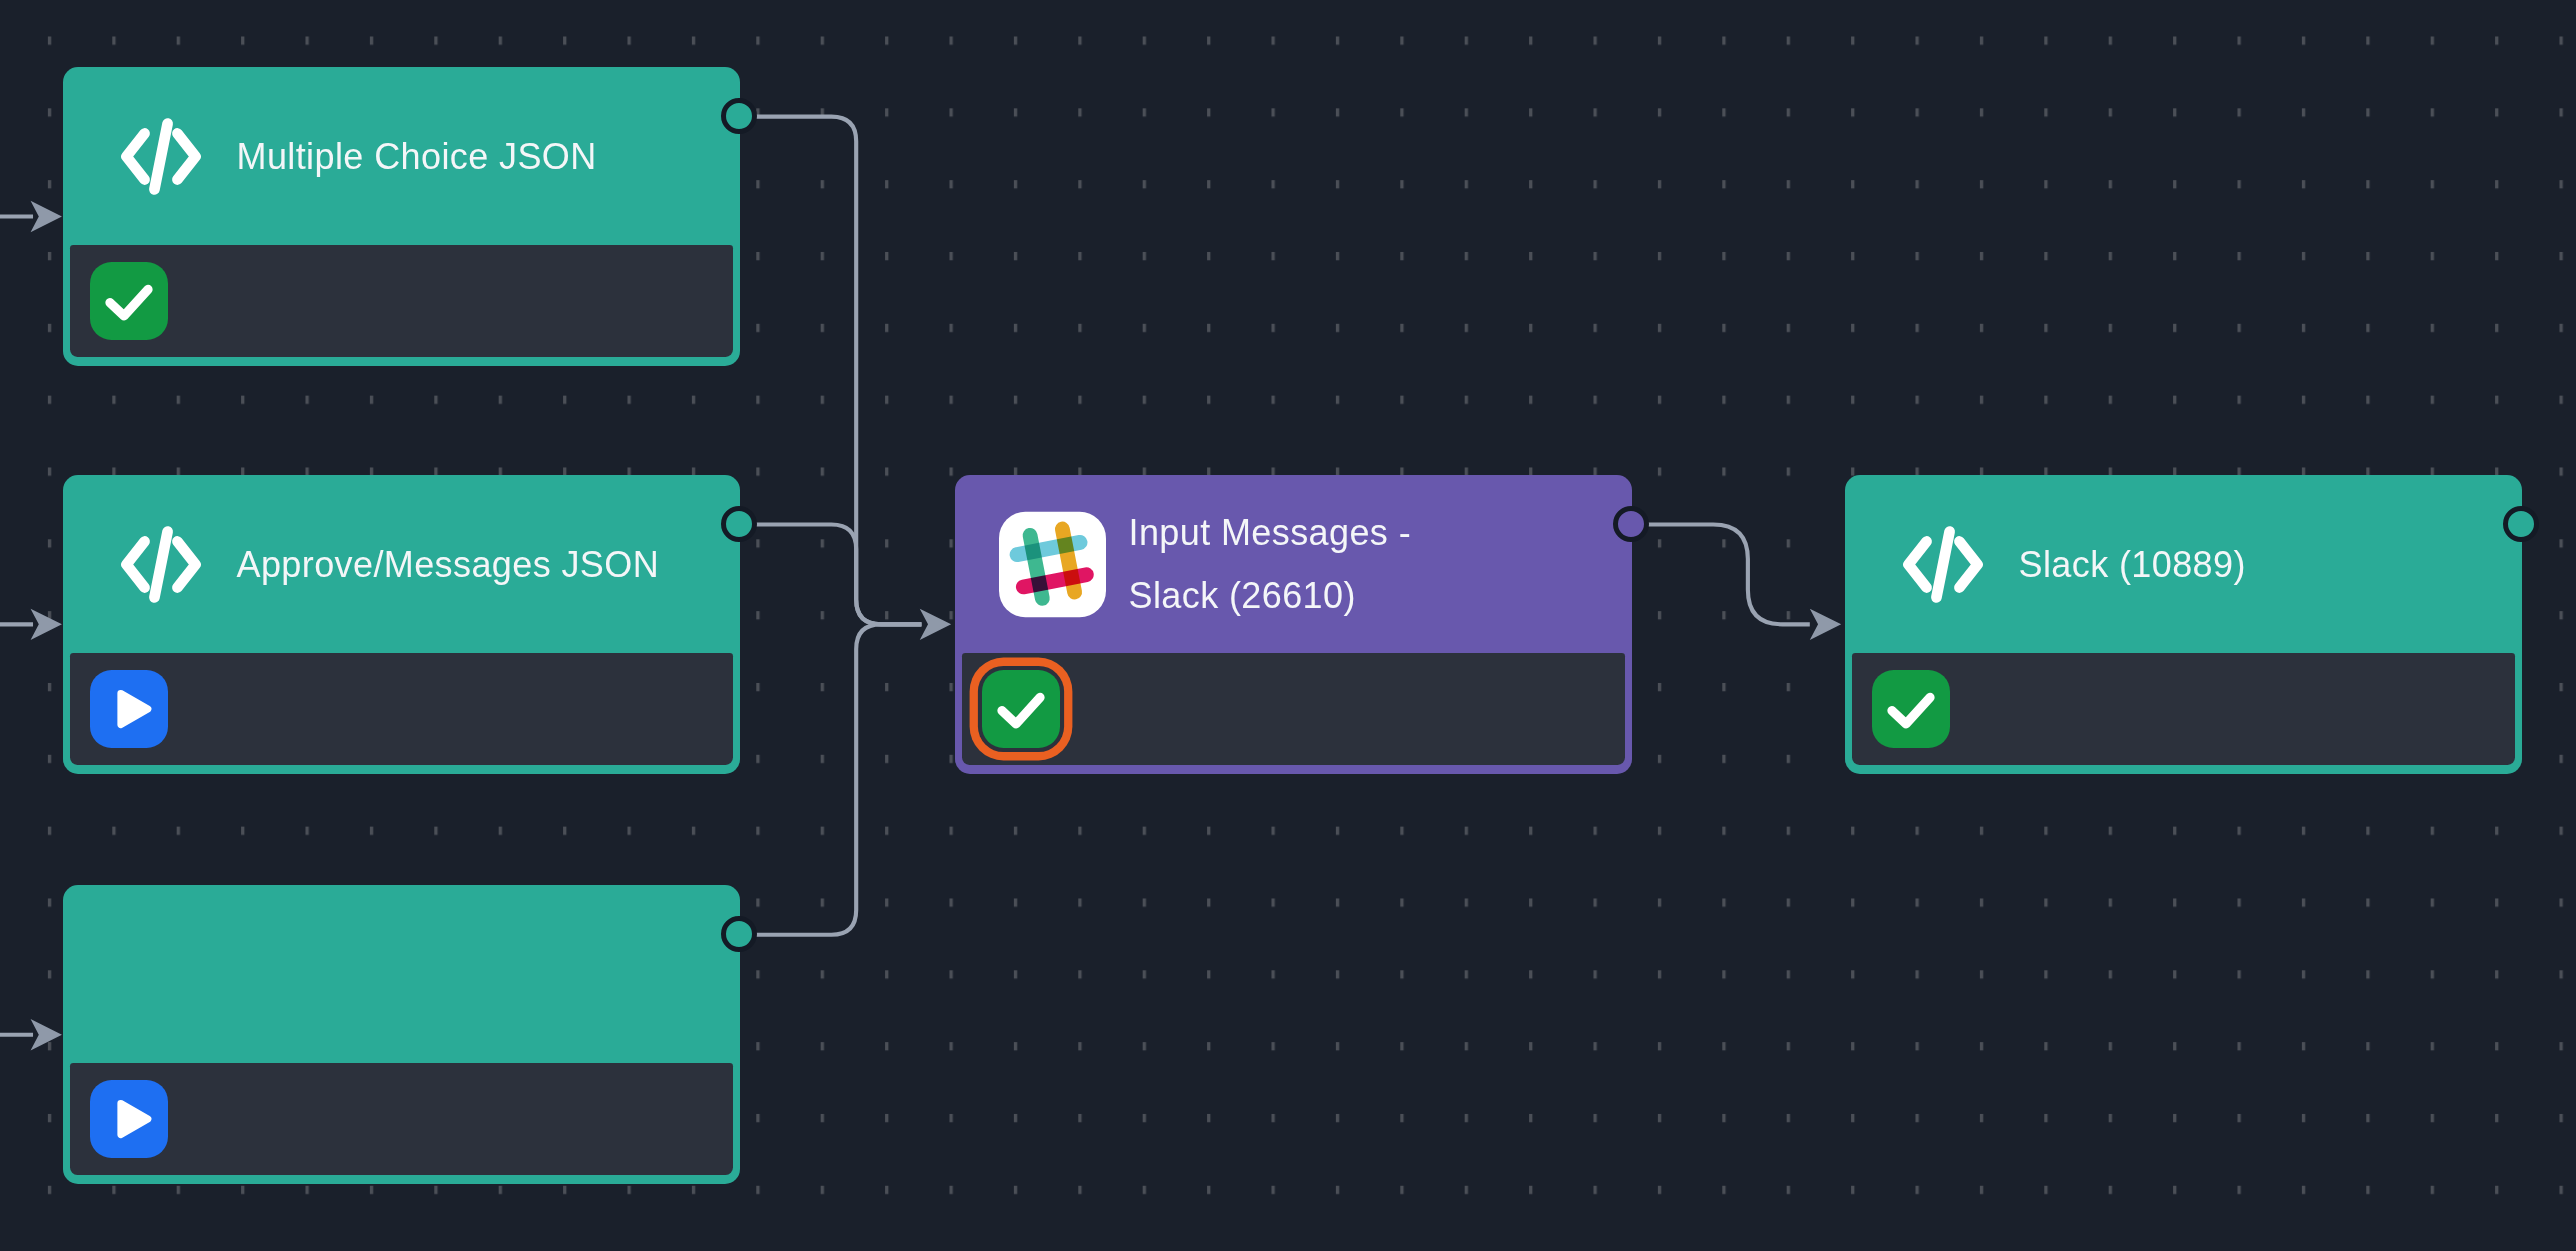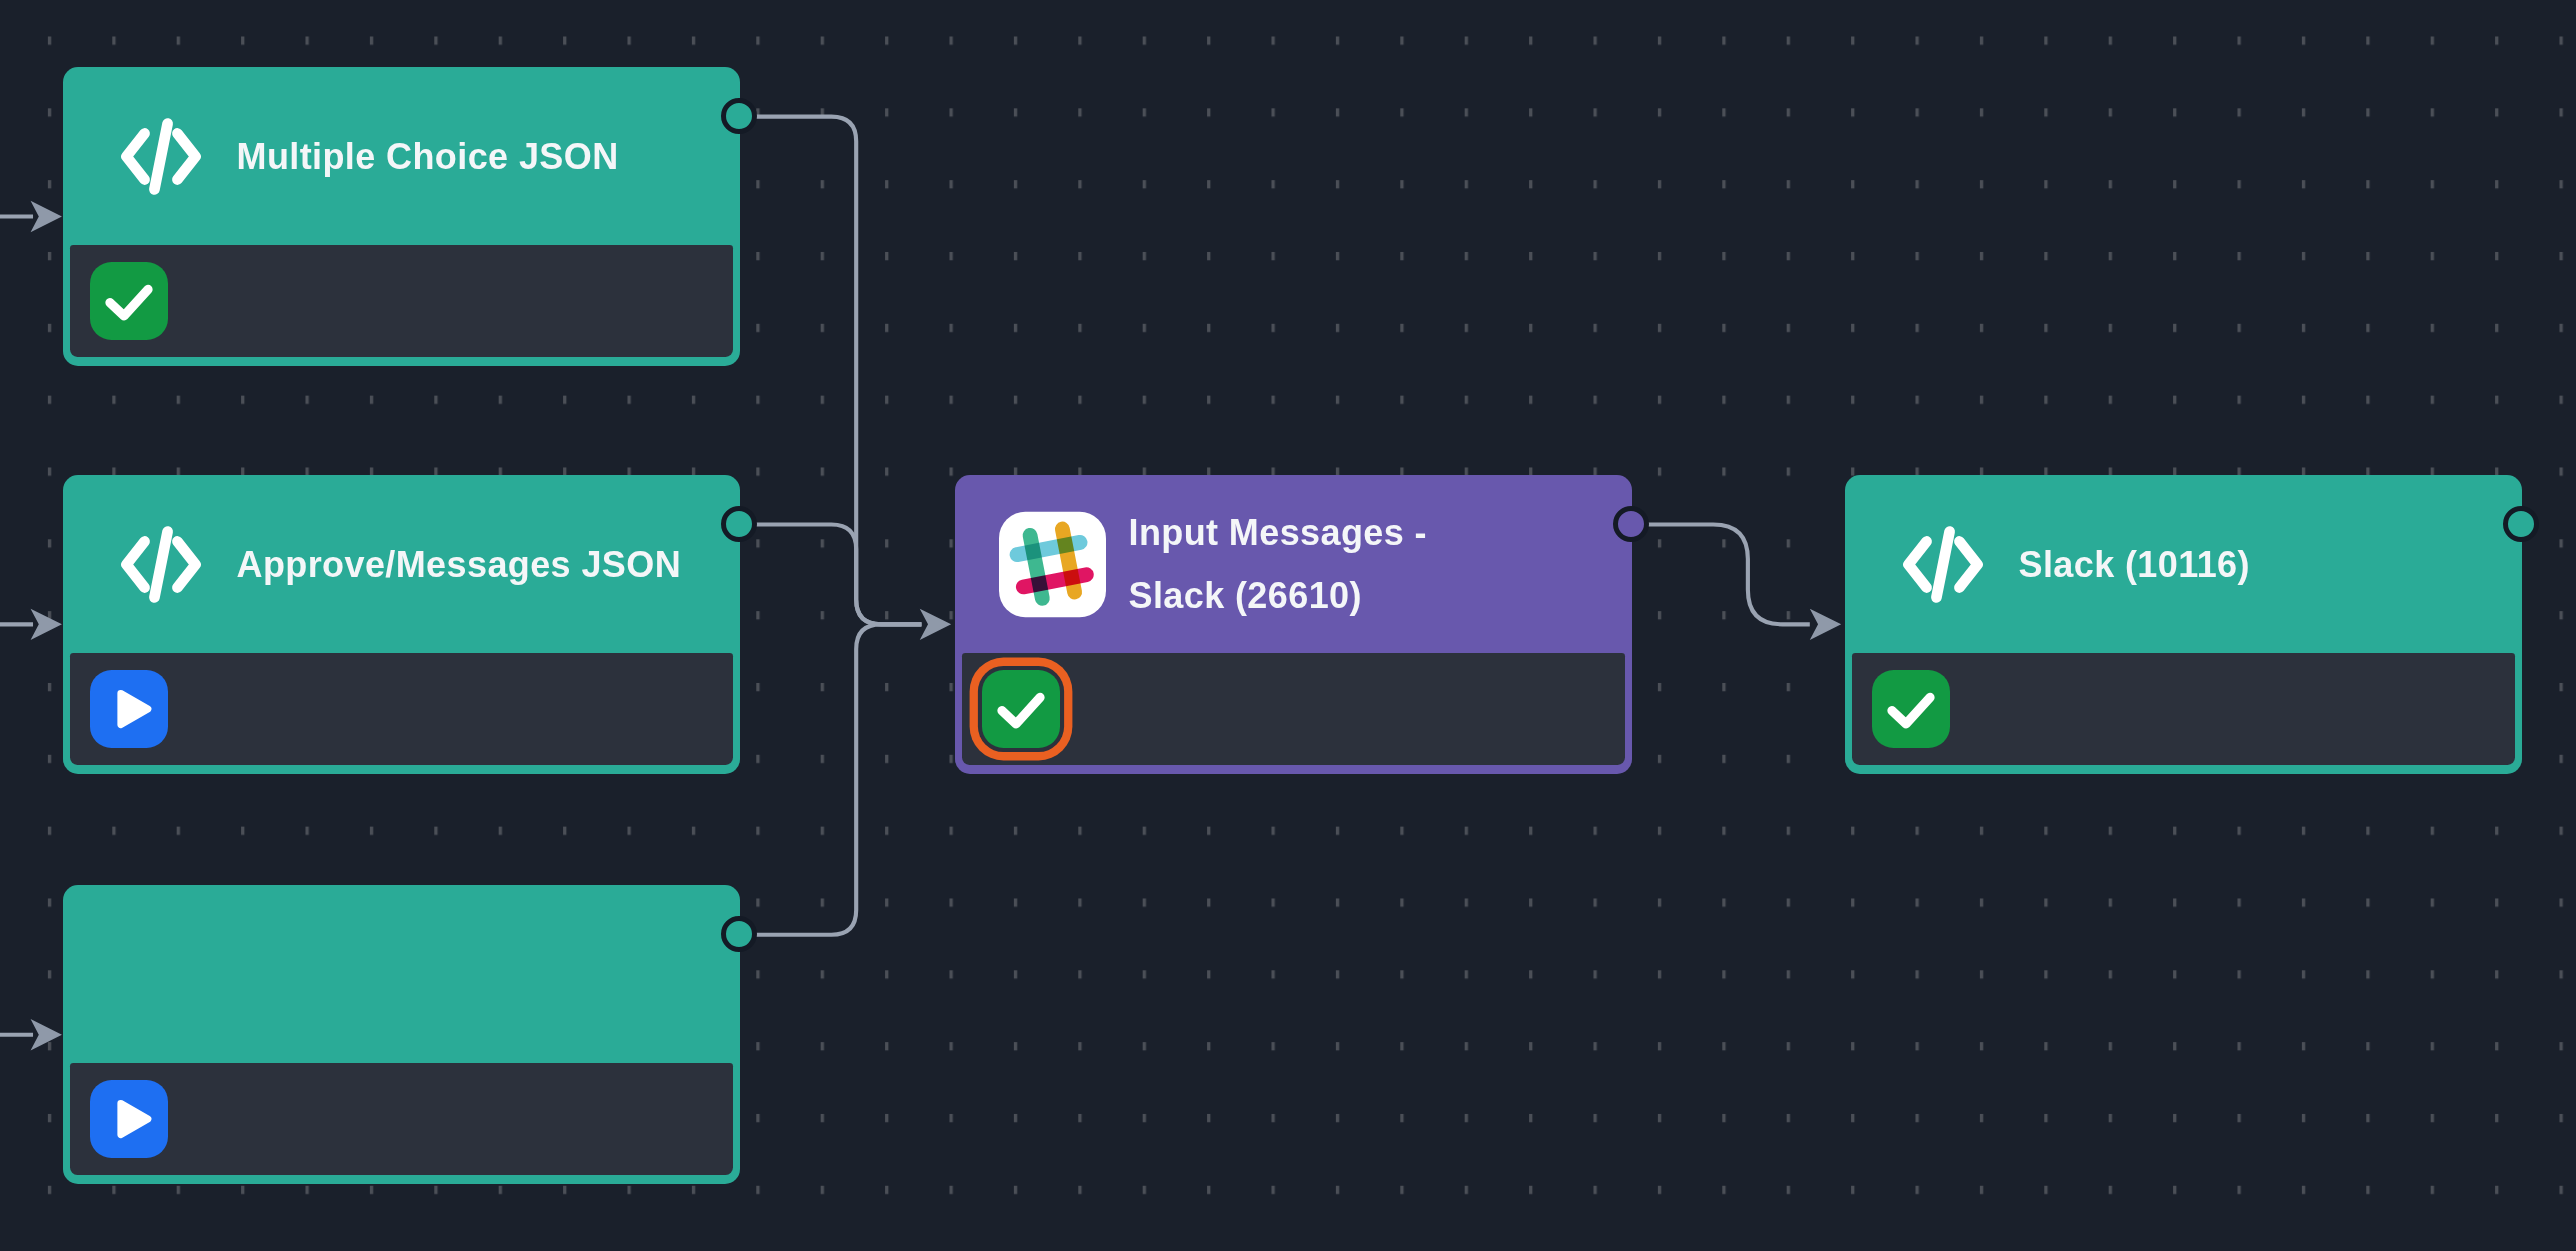--- a/index.html
+++ b/index.html
@@ -3,21 +3,20 @@
 <meta charset="utf-8">
 <style>
   html,body{margin:0;padding:0;background:#1a202b;}
   *{box-sizing:border-box;}
   .canvas{
     position:relative;
     width:2576px;height:1252px;
     overflow:hidden;
     background:var(--bg,#1a202b);
     font-family:"Liberation Sans", sans-serif;
-    font-weight:bold;
   }
   svg.edges-layer{position:absolute;left:0;top:0;}
   .edge{fill:none;stroke:var(--line,#9aa3b2);stroke-width:5;}
   .arrowhead{fill:var(--arrow,#8f99a9);stroke:none;}
 
   .node{
     position:absolute;width:677px;height:299px;
     border-radius:15px;
   }
   .node.teal{background:var(--teal,#2aab97);}
@@ -191,21 +190,21 @@
   <div class="node teal" style="left:1845px;top:475px">
     <div class="node-header">
       <span class="icon-box">
         <svg width="86" height="79" viewBox="0 0 104 96" fill="none" stroke="#ffffff" stroke-width="13" stroke-linecap="round" stroke-linejoin="round">
           <polyline points="32,20 10,48 32,76"></polyline>
           <line x1="60" y1="8" x2="44" y2="88"></line>
           <polyline points="72,20 94,48 72,76"></polyline>
         </svg>
       </span>
       <div class="node-title">
-        <div>Slack (10116)</div>
+        <div>Slack (10889)</div>
       </div>
     </div>
     <div class="node-body">
       <div class="badge success">
         <svg width="78" height="78" viewBox="0 0 94 94" fill="none" stroke="#ffffff" stroke-width="11" stroke-linecap="round" stroke-linejoin="round">
           <polyline points="24,49 41,65 70,33"></polyline>
         </svg>
       </div>
     </div>
     <div class="port"></div>

